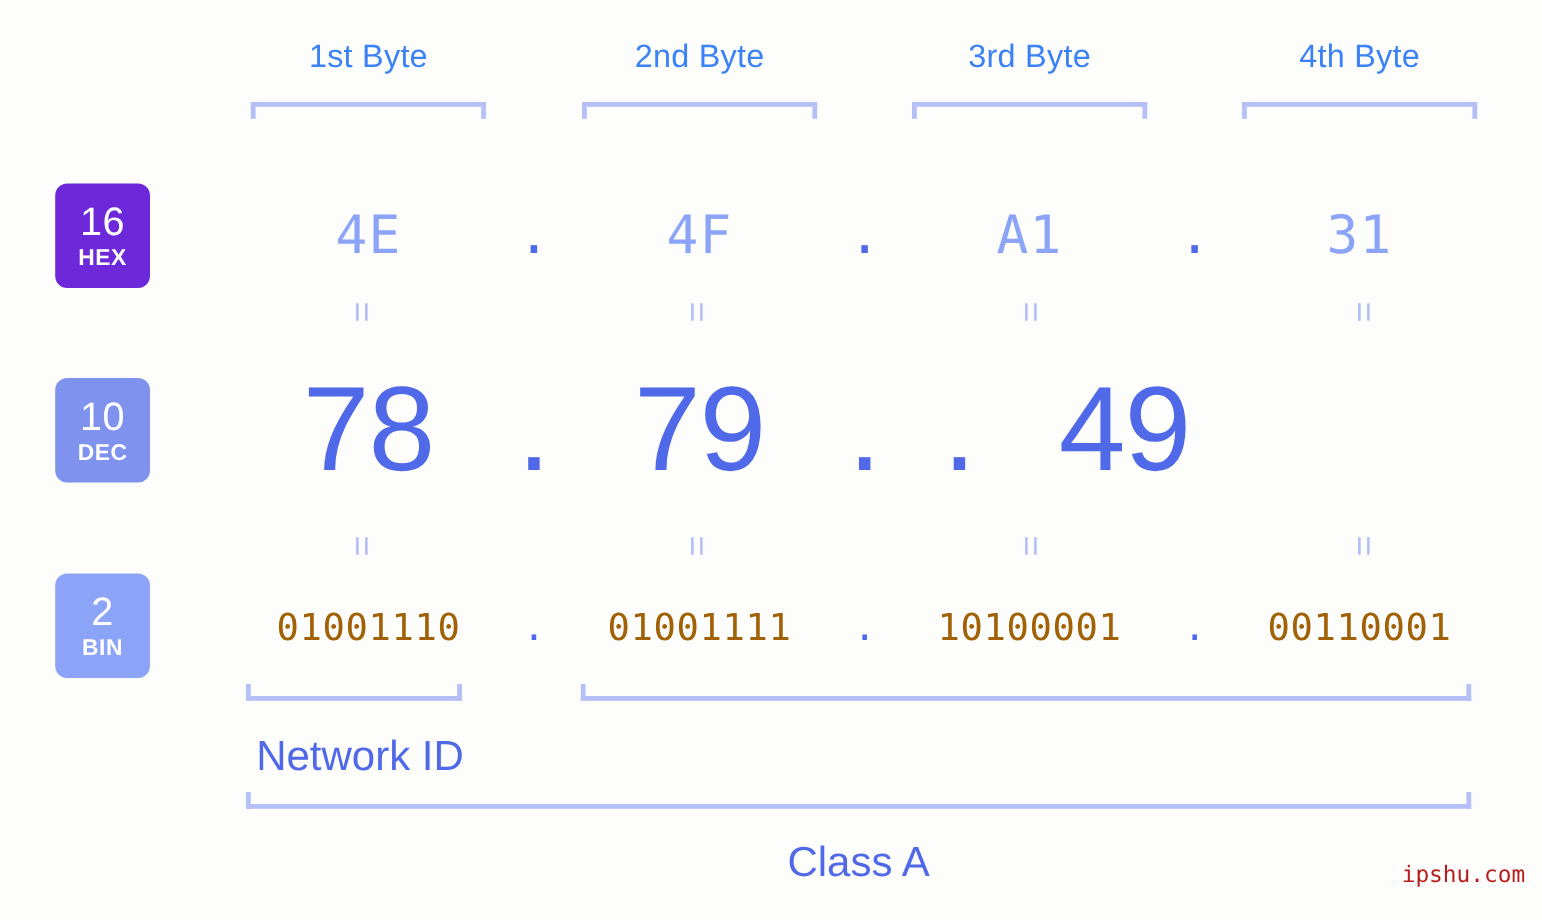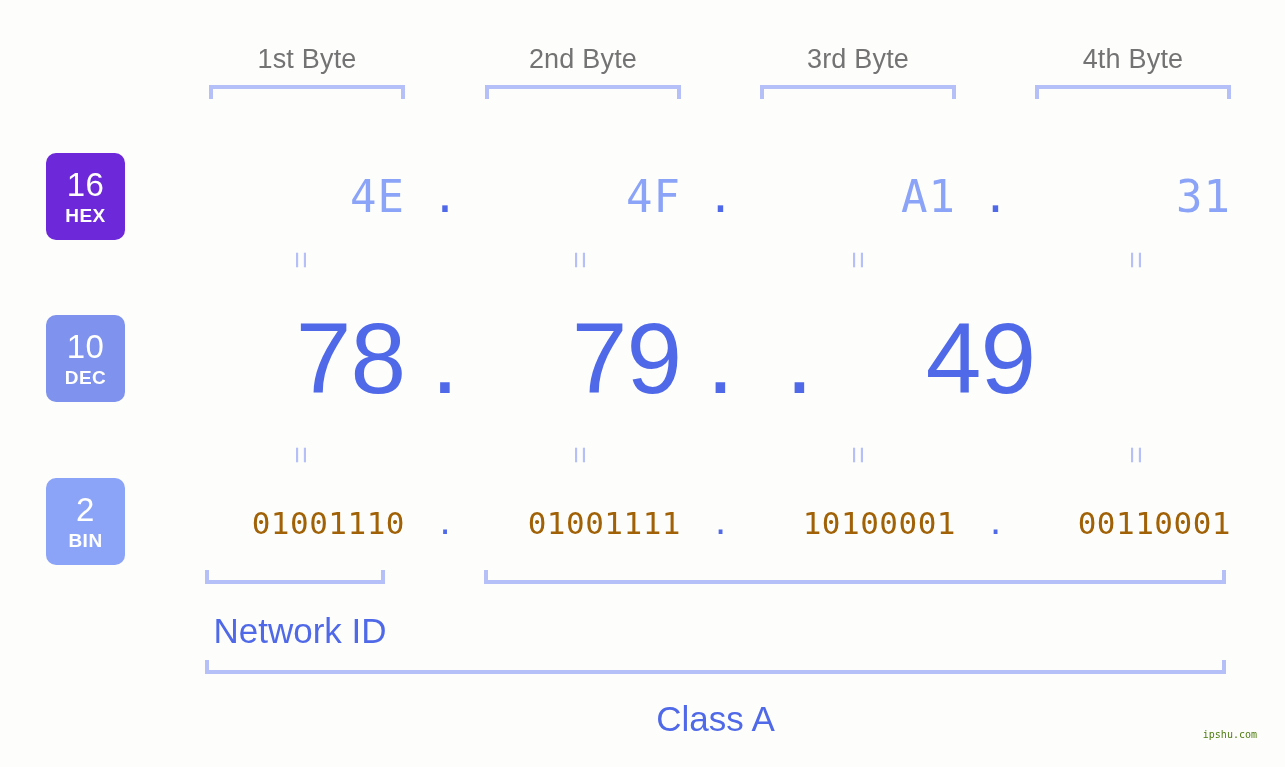--- a/index.html
+++ b/index.html
@@ -16,23 +16,23 @@
   }
 
   .stage {
     position: absolute;
     inset: 0;
   }
 
   
   .byte-label {
     position: absolute;
-    top: 44px;
+    top: 32px;
     font-size: 27px;
-    color: #737373;
+    color: #3b82f6;
     text-align: center;
     letter-spacing: 0.2px;
     white-space: nowrap;
   }
 
   
   .bracket-down {           
     position: absolute;
     border-top: 4px solid #b5c0f8;
     border-left: 4px solid #b5c0f8;
@@ -81,21 +81,21 @@
 
   
   .row {
     position: absolute;
     left: 150px;
     width: 1100px;
     display: flex;
     align-items: center;
   }
   .cell {
-    text-align: right;
+    text-align: center;
     white-space: nowrap;
   }
   .sep { text-align: center; white-space: nowrap; }
 
   
   #row-hex { top: 155px; height: 82px; }
   #row-hex .cell {
     font-family: "DejaVu Sans Mono", monospace;
     font-size: 44px;
     color: #8ca4f8;
@@ -155,25 +155,25 @@
     position: absolute;
     font-size: 35px;
     color: #5069e8;
     text-align: center;
     white-space: nowrap;
   }
 
   
   #watermark {
     position: absolute;
-    right: 28px;
+    right: 14px;
     bottom: 27px;
     font-family: "DejaVu Sans Mono", monospace;
-    font-size: 10px;
-    color: #4d7c0f;
+    font-size: 19px;
+    color: #b91c1c;
     letter-spacing: 0px;
   }
 </style>
 </head>
 <body>
 
 <div class="stage">
 
   <div class="byte-label" style="left:209px;width:196px;">1st Byte</div>
   <div class="byte-label" style="left:485px;width:196px;">2nd Byte</div>

